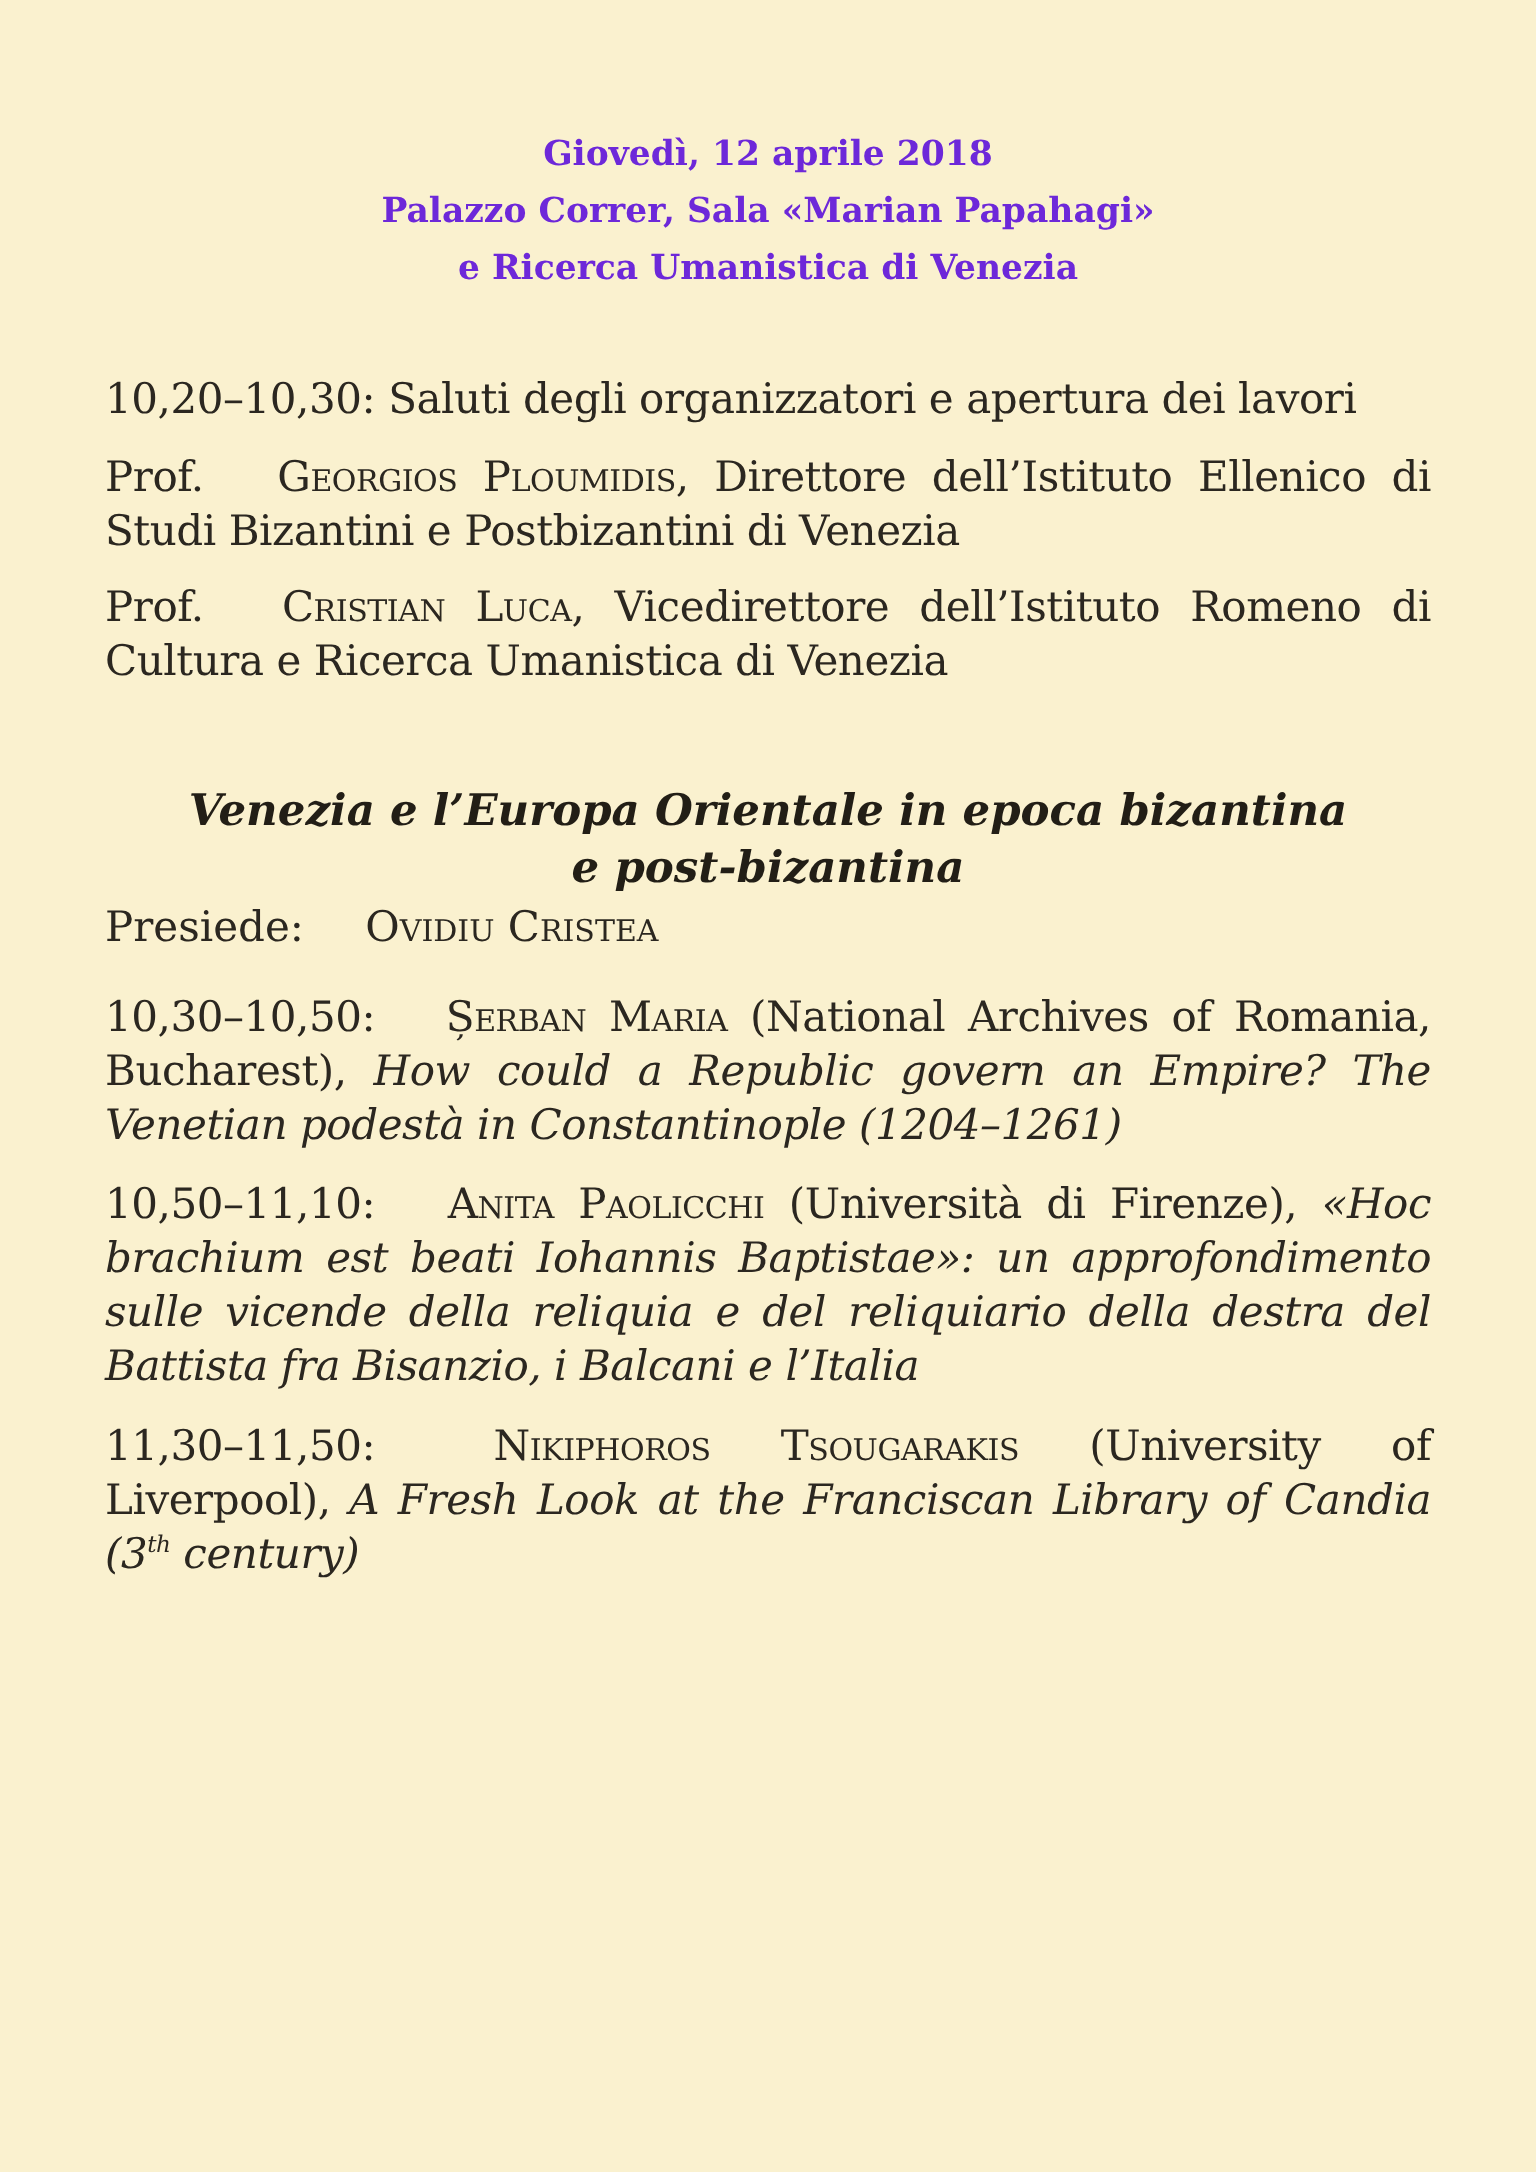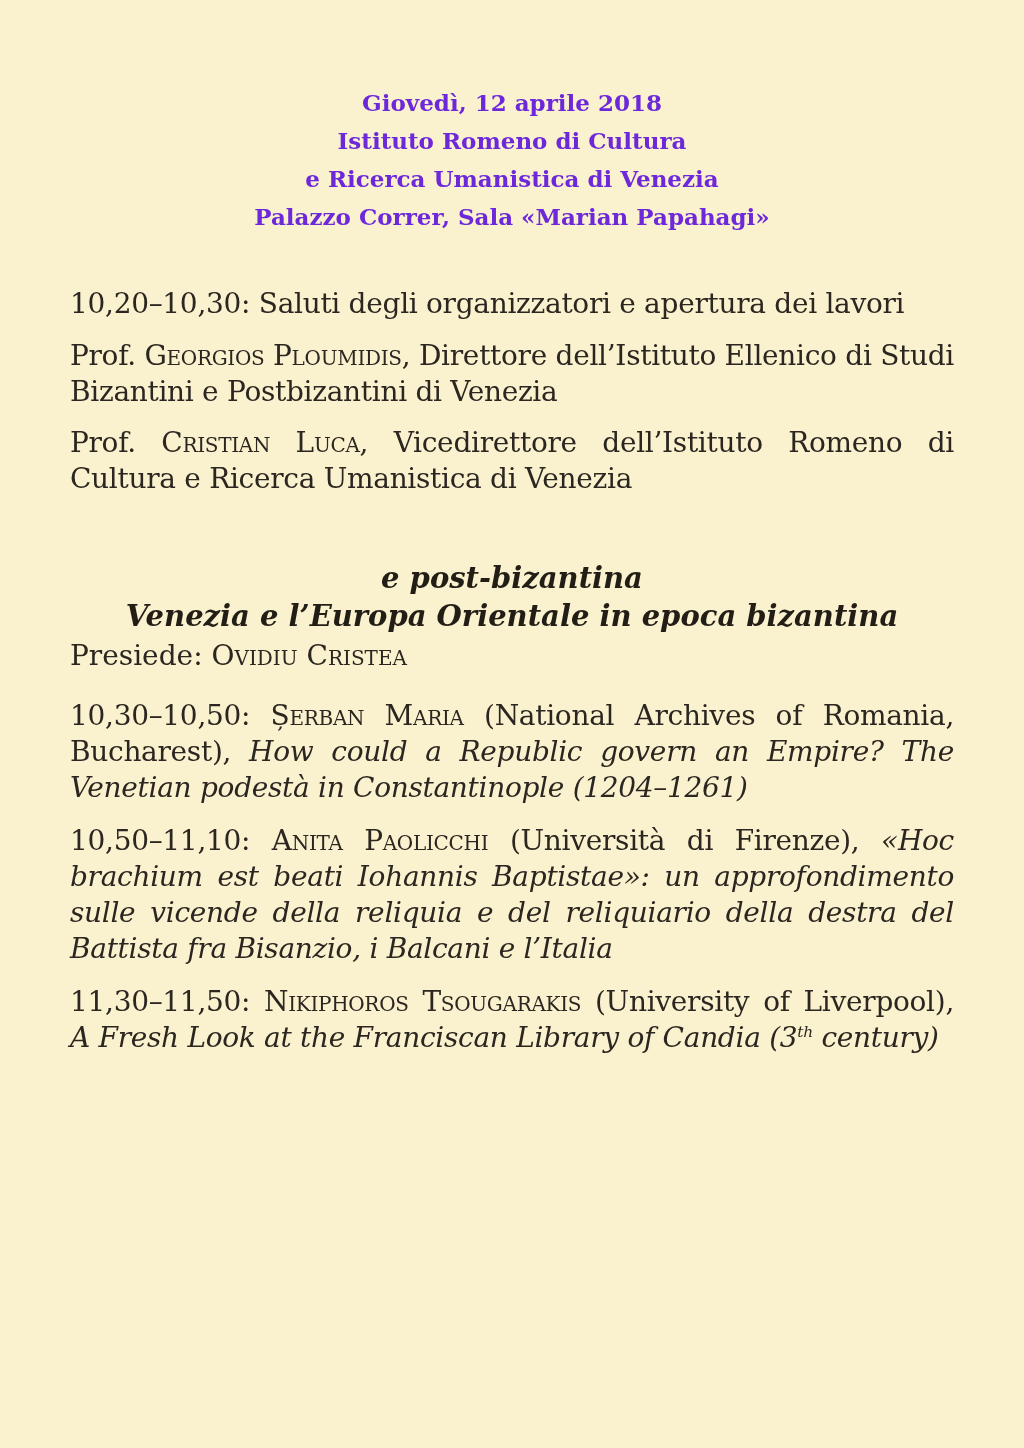--- a/index.html
+++ b/index.html
@@ -49,50 +49,49 @@
     letter-spacing: 0;
   }
   .chair {
     text-align: left;
     font-size: 28px;
     line-height: 36px;
     margin: 3px 0 24px 0;
     letter-spacing: 0;
   }
   .talk { margin-bottom: 17px; }
-  .sc { font-variant-caps: small-caps; }
+  .sc { font-variant-caps: small-caps; margin-left: 32px; }
   .i  { font-style: italic; }
   .isup {
     font-style: italic;
     font-size: 0.55em;
     vertical-align: super;
     line-height: 0;
   }
 </style>
 </head>
 <body>
 
 <div class="page">
 
   <header class="doc-header">
     <div class="h-line">Giovedì, 12 aprile 2018</div>
-    <div class="h-line">Istituto Romeno di Cultura</div>
+    <div class="h-line">Palazzo Correr, Sala «Marian Papahagi»</div>
     <div class="h-line">e Ricerca Umanistica di Venezia</div>
-    <div class="h-line">Palazzo Correr, Sala «Marian Papahagi»</div>
   </header>
 
   <section class="opening-block">
     <p class="para opening-item"><span>10,20–10,30: Saluti degli organizzatori e apertura dei lavori</span></p>
     <p class="para speaker"><span>Prof. </span><span class="sc">Georgios Ploumidis</span><span>, Direttore dell’Istituto Ellenico di Studi Bizantini e Postbizantini di Venezia</span></p>
     <p class="para speaker"><span>Prof. </span><span class="sc">Cristian Luca</span><span>, Vicedirettore dell’Istituto Romeno di Cultura e Ricerca Umanistica di Venezia</span></p>
   </section>
 
   <section class="session">
+    <h2 class="session-title">Venezia e l’Europa Orientale in epoca bizantina</h2>
     <h2 class="session-title">e post-bizantina</h2>
-    <h2 class="session-title">Venezia e l’Europa Orientale in epoca bizantina</h2>
     <p class="chair"><span>Presiede: </span><span class="sc">Ovidiu Cristea</span></p>
 
     <p class="para talk"><span>10,30–10,50: </span><span class="sc">Șerban Maria</span><span> (National Archives of Romania, Bucharest), </span><span class="i">How could a Republic govern an Empire? The Venetian podestà in Constantinople (1204–1261)</span></p>
     <p class="para talk"><span>10,50–11,10: </span><span class="sc">Anita Paolicchi</span><span> (Università di Firenze), </span><span class="i">«Hoc brachium est beati Iohannis Baptistae»: un approfondimento sulle vicende della reliquia e del reliquiario della destra del Battista fra Bisanzio, i Balcani e l’Italia</span></p>
     <p class="para talk"><span>11,30–11,50: </span><span class="sc">Nikiphoros Tsougarakis</span><span> (University of Liverpool), </span><span class="i">A Fresh Look at the Franciscan Library of Candia (3</span><span class="isup">th</span><span class="i"> century)</span></p>
 
   </section>
 
 </div>
 

